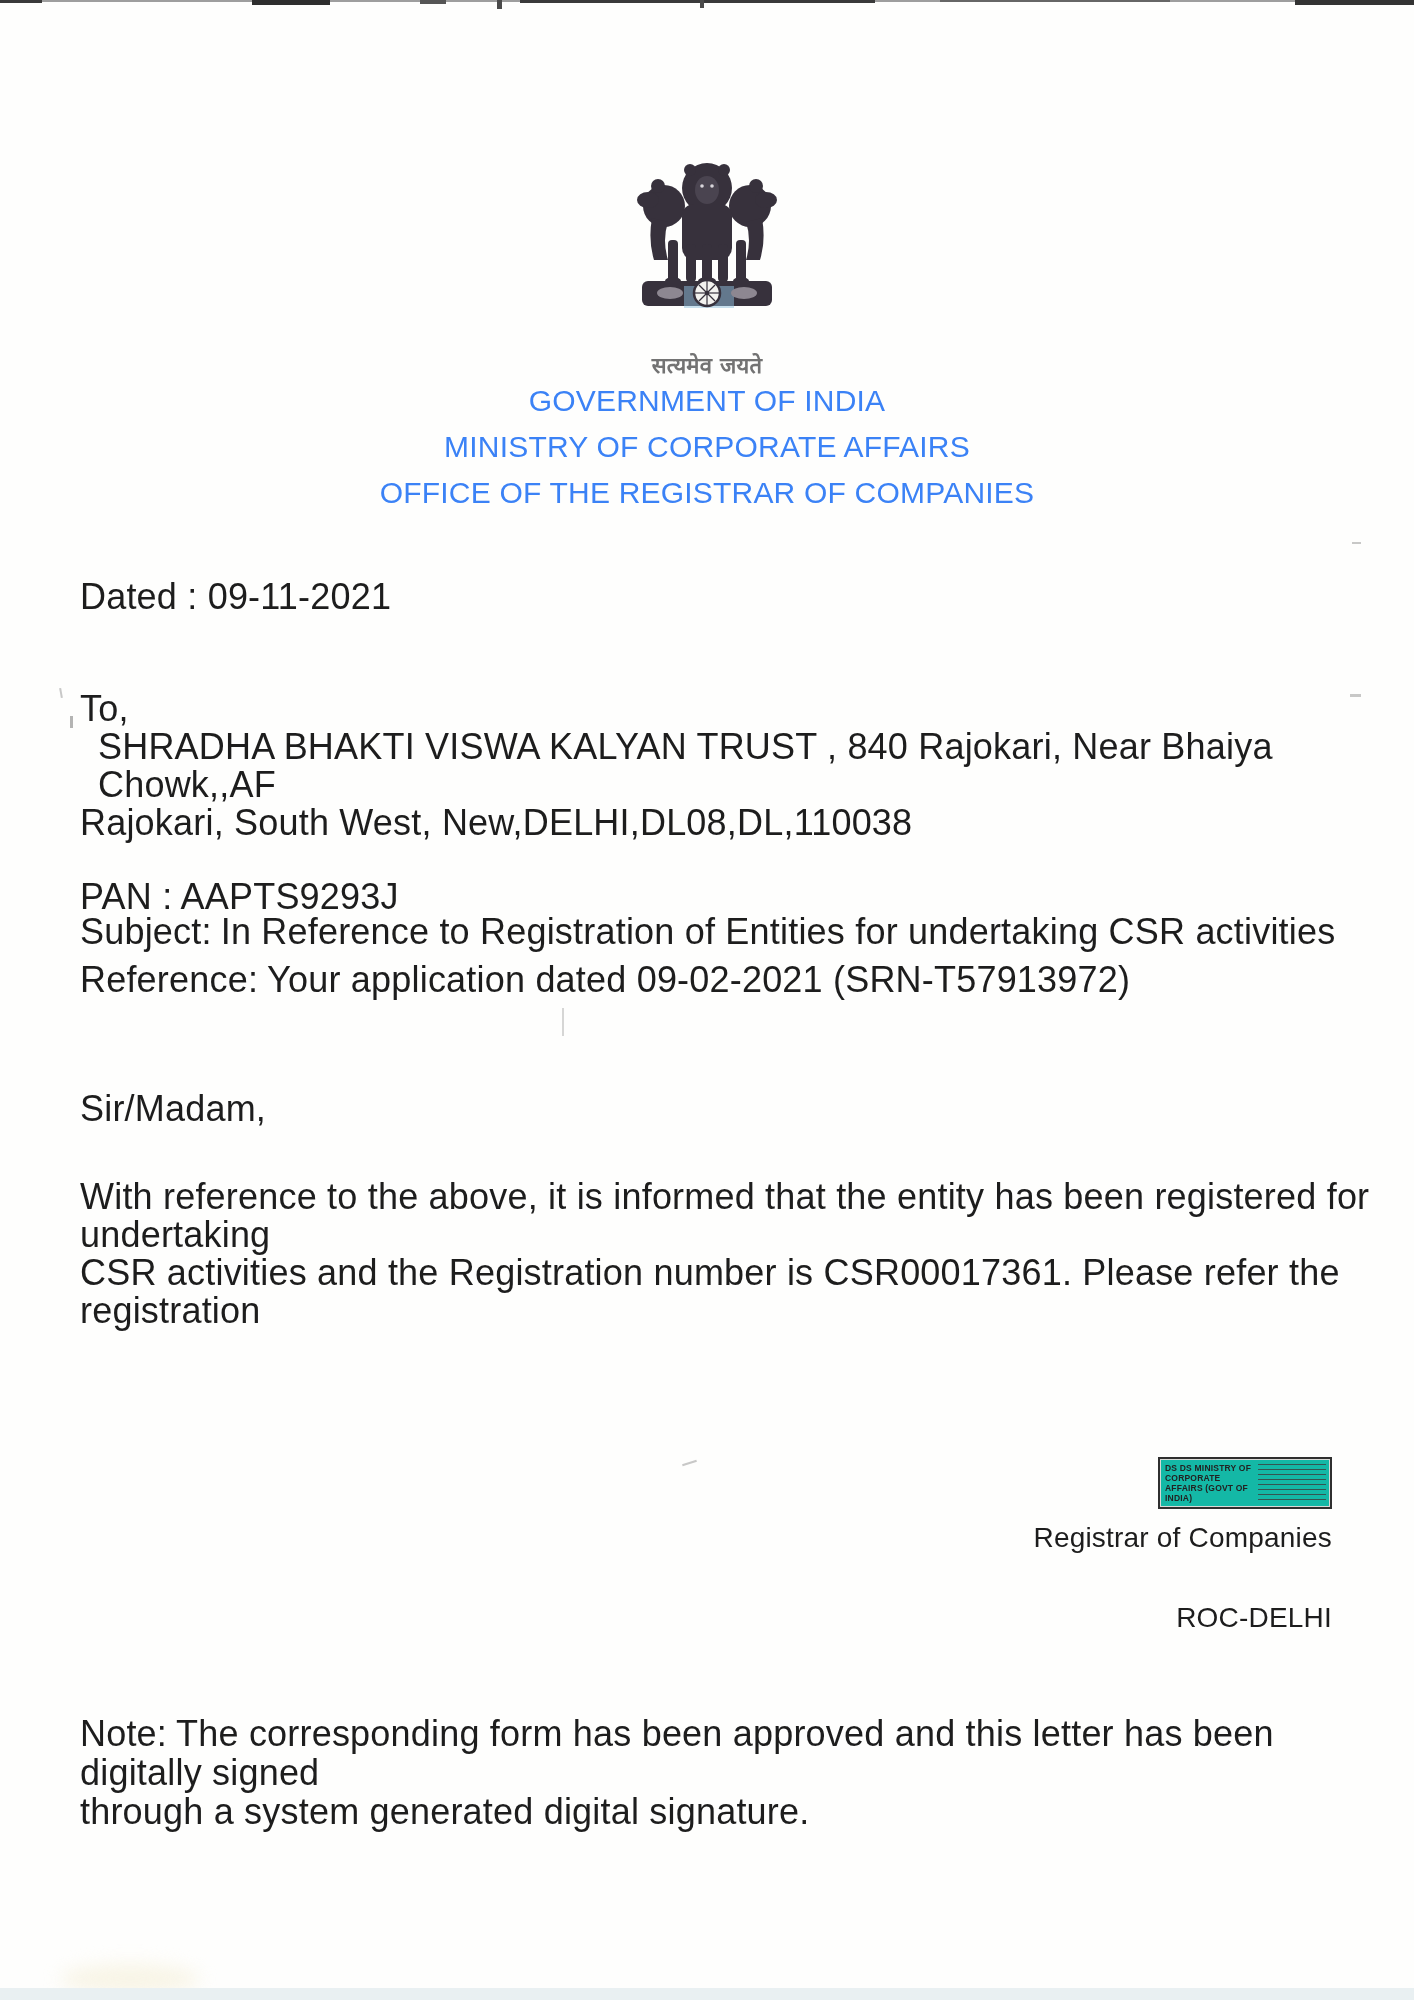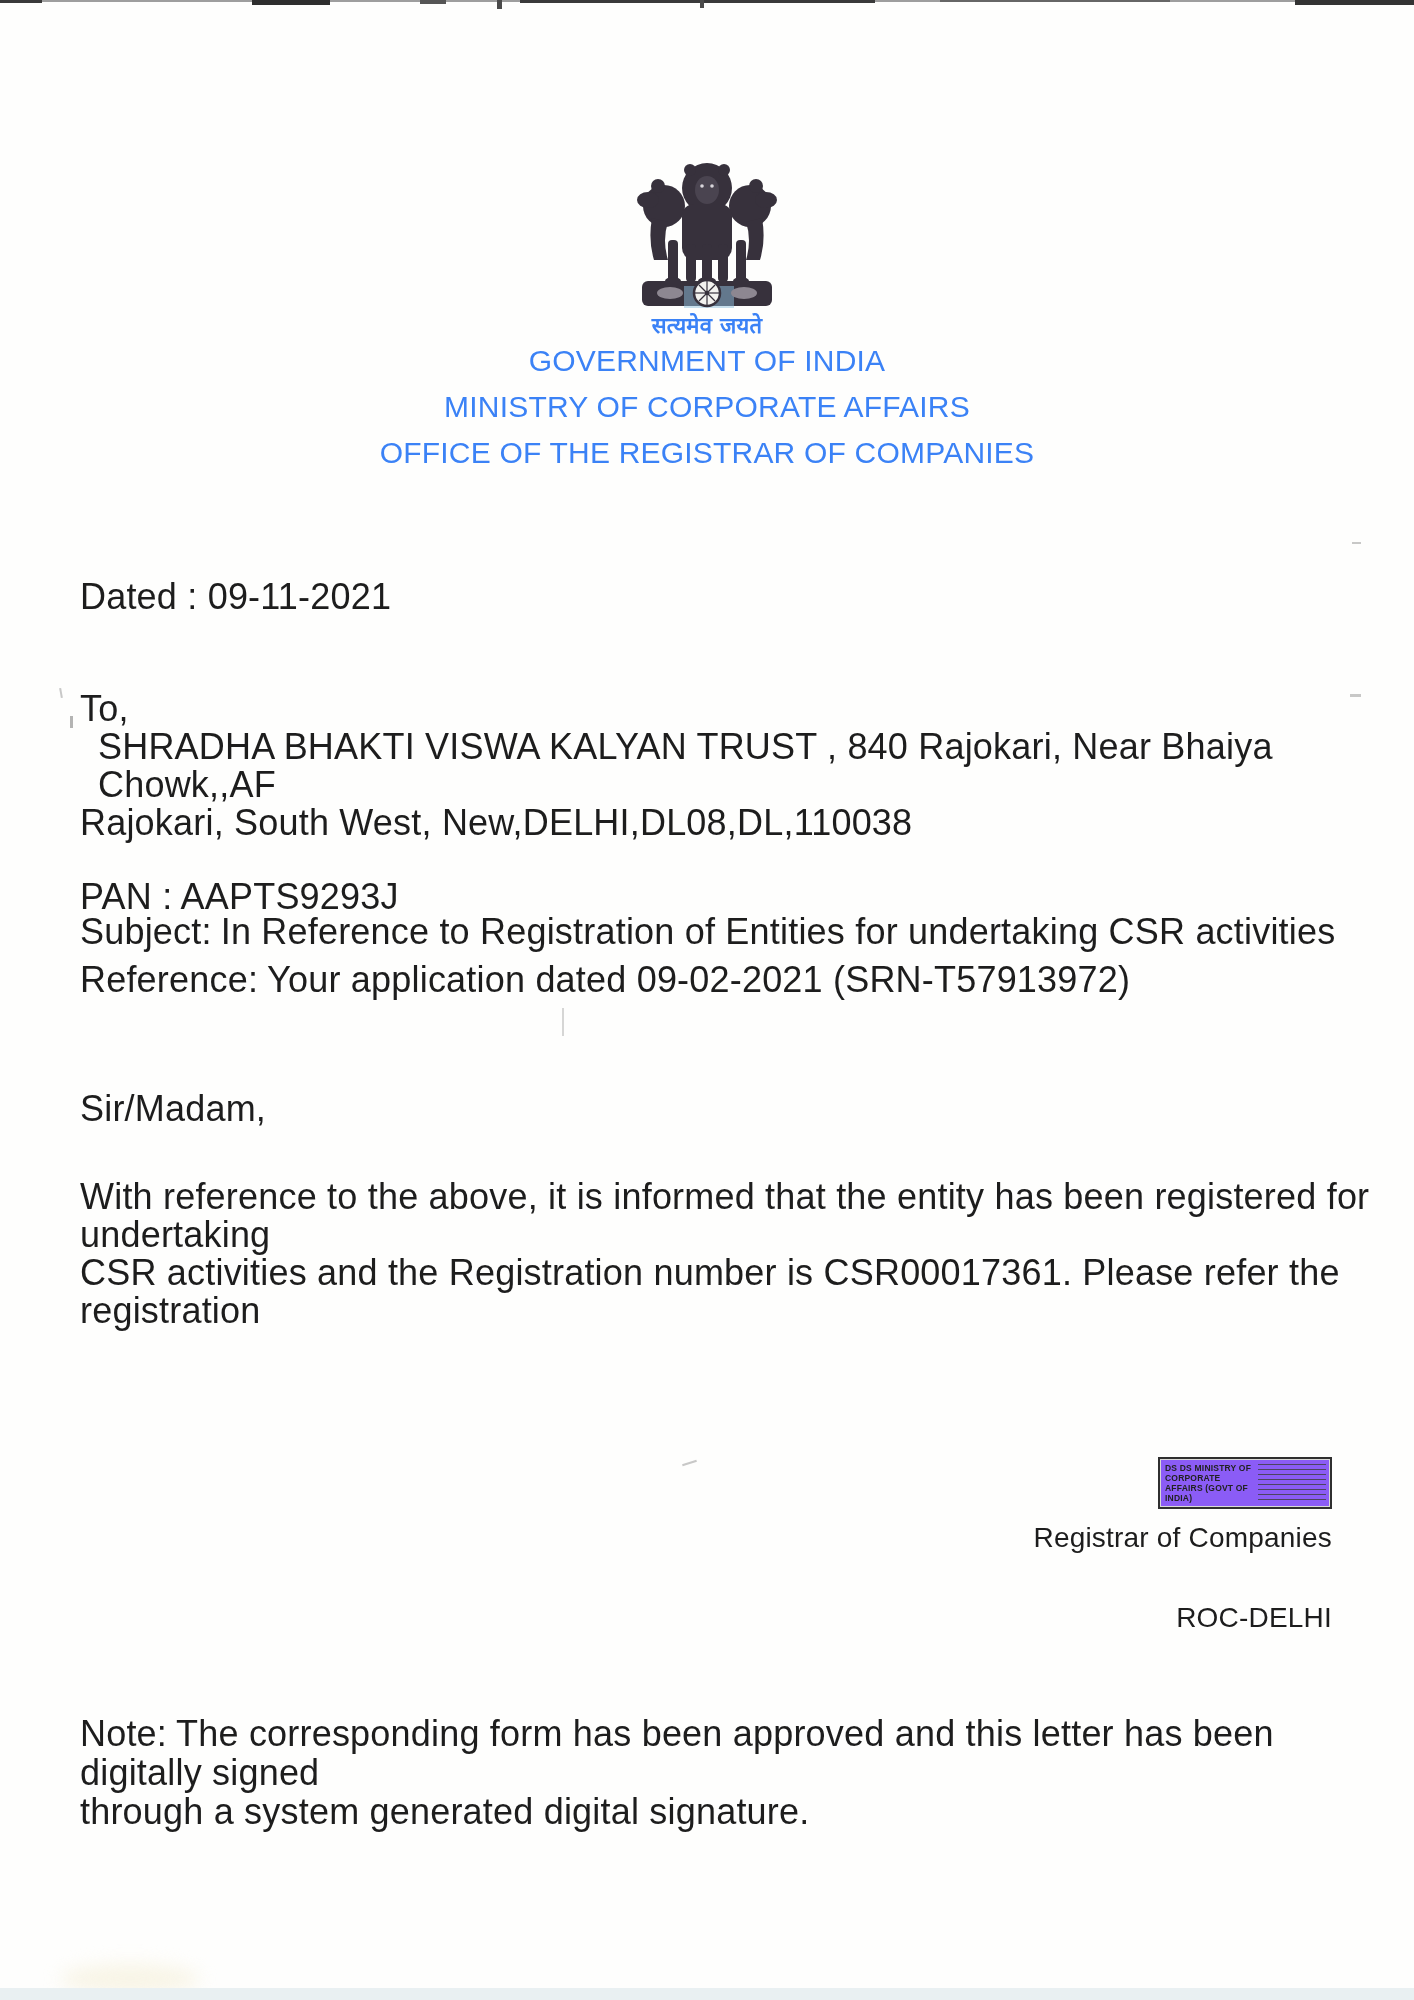--- a/index.html
+++ b/index.html
@@ -16,37 +16,37 @@
   }
   
   .scan-topline{position:absolute;top:0;left:0;width:100%;height:2px;background:#8d8d8d;opacity:.85;}
   .seg{position:absolute;background:#3a3a3a;}
   .artifact{position:absolute;background:#9a9a9a;opacity:.55;}
   .smudge{position:absolute;background:#f6f1dd;filter:blur(9px);opacity:.7;border-radius:50%;}
   .scan-bottomstrip{position:absolute;bottom:0;left:0;width:100%;height:12px;background:#e9f0f2;}
   
   .letterhead{position:absolute;top:148px;left:0;width:100%;text-align:center;}
   .emblem{display:block;margin:0 auto;}
-  .motto{font-family:"DejaVu Sans", sans-serif;font-weight:bold;font-size:22px;line-height:24px;color:#3b82f6;}
+  .motto{font-family:"DejaVu Sans", sans-serif;font-weight:bold;font-size:22px;line-height:24px;color:#737373;margin-top:40px;}
   .lh-line{font-size:30px;line-height:46px;color:#3b82f6;}
   
   .blk{position:absolute;left:80px;font-size:36px;color:#1d1d1d;}
   .dated{top:540px;}
   .note-caps{top:594px;line-height:38px;}
   .to-block{top:690px;line-height:38px;}
   .addr-ind{padding-left:18px;}
   .pan{top:840px;}
   .subj-ref{top:908px;line-height:48px;}
   .lbl{font-weight:normal;margin-right:9px;}
   .salutation{top:1052px;}
   .body-par{top:1142px;line-height:38px;}
   .footer-note{top:1678px;line-height:39px;width:1260px;}
   
   .sig-block{position:absolute;top:1446px;right:82px;text-align:right;font-size:28px;}
-  .stamp{display:inline-flex;width:174px;height:52px;border:2px solid #2f2f2f;box-sizing:border-box;background:#8b5cf6;box-shadow:inset 0 0 0 1px #d9d9d6;}
+  .stamp{display:inline-flex;width:174px;height:52px;border:2px solid #2f2f2f;box-sizing:border-box;background:#14b8a6;box-shadow:inset 0 0 0 1px #d9d9d6;}
   .stamp-text{font-size:8.5px;line-height:10px;font-weight:600;color:#222;text-align:left;width:94px;padding:4px 2px 2px 5px;box-sizing:border-box;}
   .stamp-lines{flex:1;margin:5px 4px;background:repeating-linear-gradient(180deg,#3d3d3d 0 1.5px,transparent 1.5px 5px);opacity:.8;}
   .signer{margin-top:10px;line-height:38px;}
   .roc{margin-top:42px;line-height:38px;}
 </style>
 </head>
 <body>
 
 <div class="page">
 

